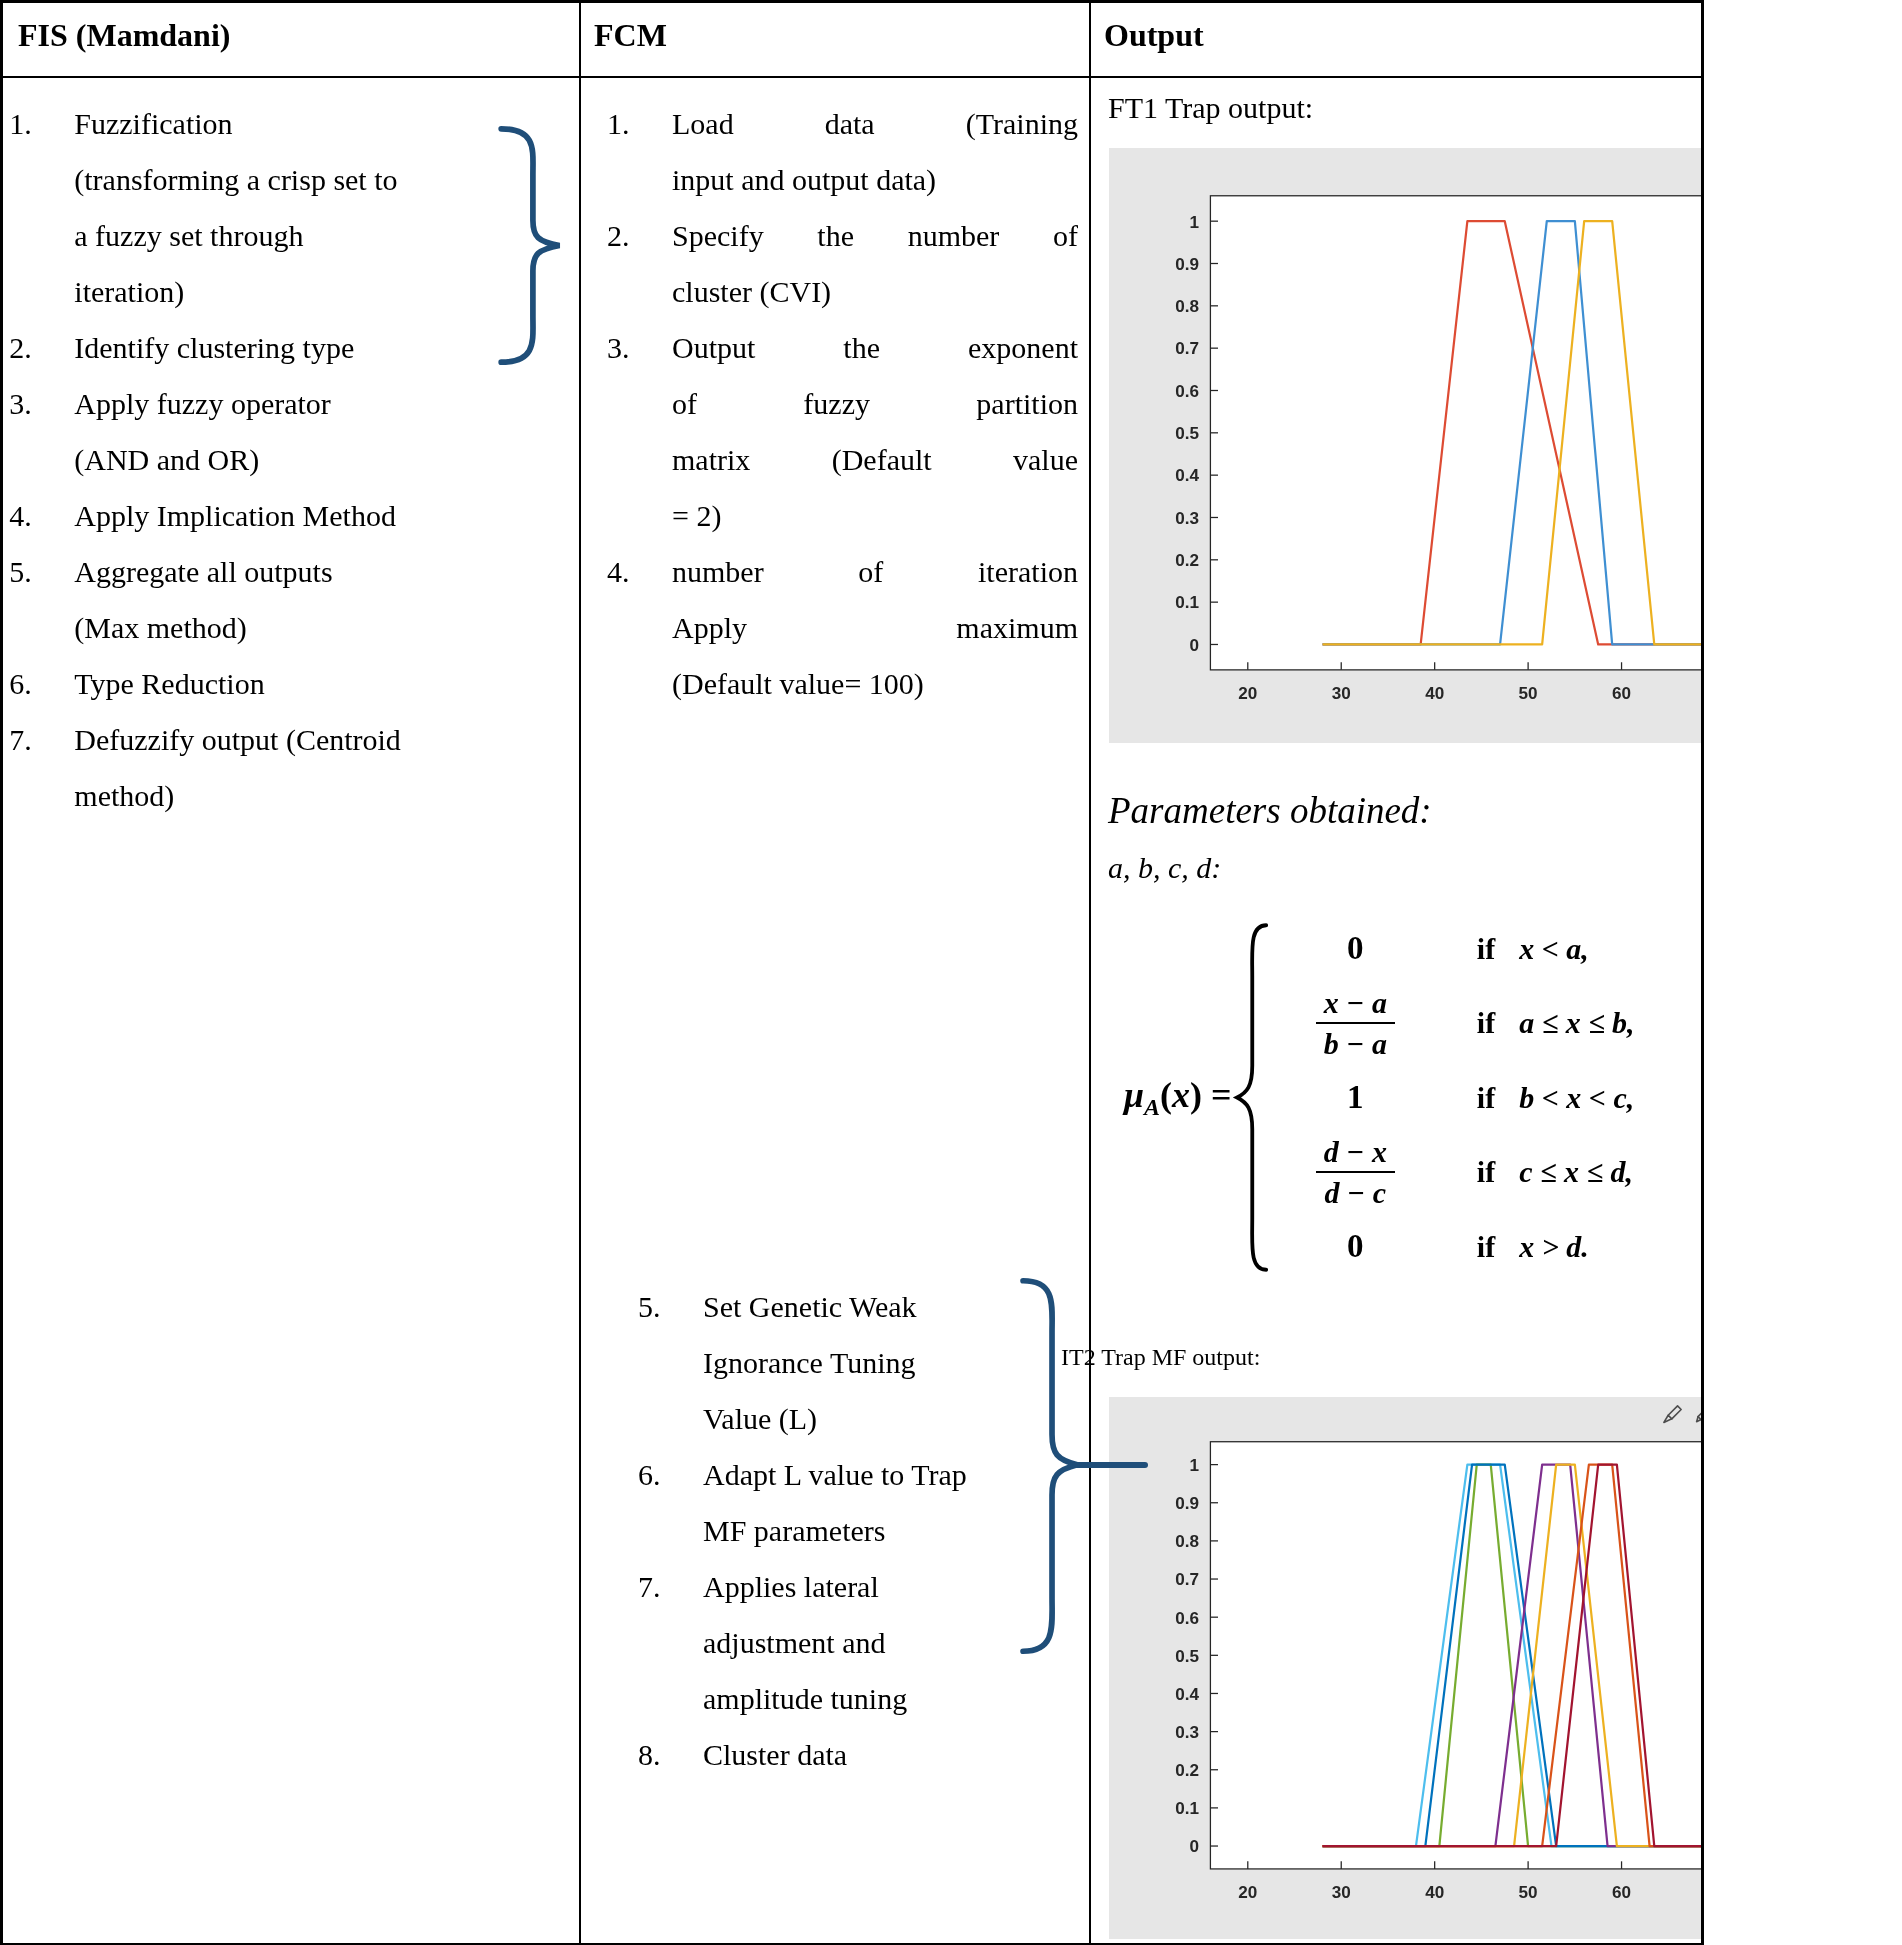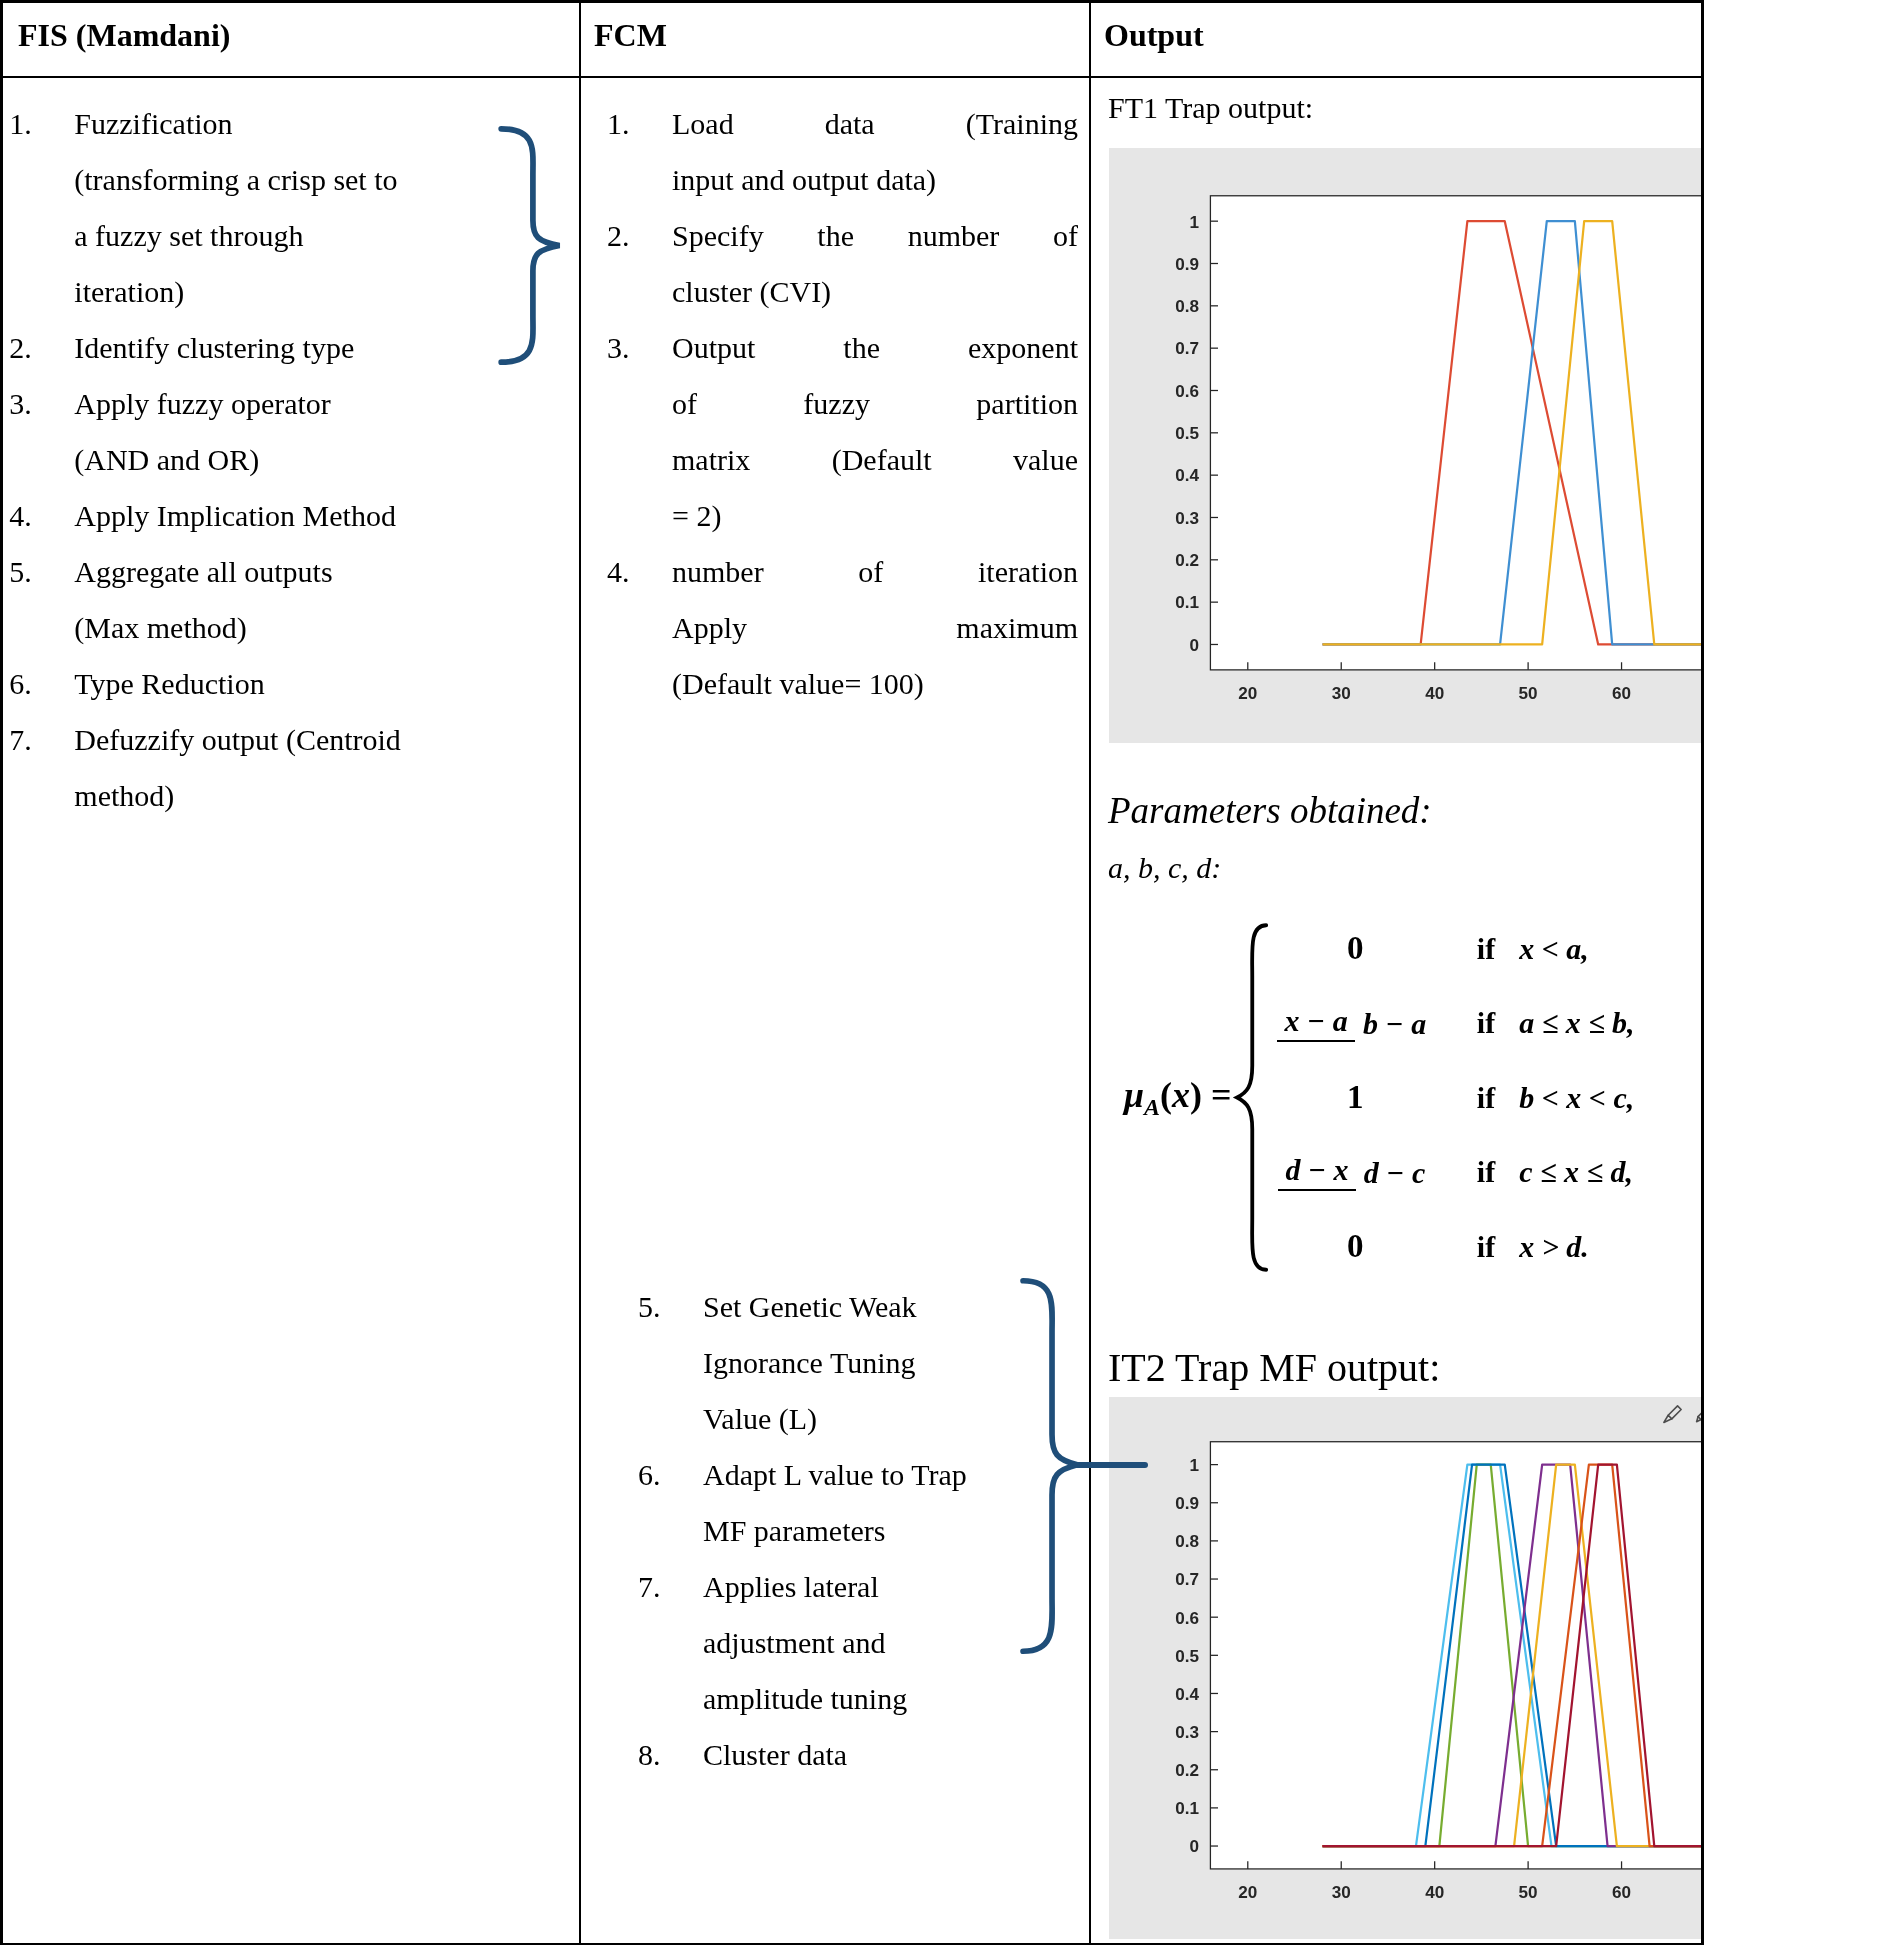--- a/index.html
+++ b/index.html
@@ -23,21 +23,21 @@
 
   .brace-svg{position:absolute;overflow:visible;}
   #brace1{left:493px;top:122px;}
   #brace2{left:1015px;top:1273px;}
   #brace2-line{position:absolute;left:1069px;top:1459px;width:76px;height:5.7px;border-radius:3.2px;z-index:5;}
 
   .out-label{position:absolute;font-size:30px;white-space:nowrap;}
   #label-ft1{left:1105px;top:88px;}
   #label-params{left:1105px;top:786px;font-size:37px;font-style:italic;}
   #label-abcd{left:1105px;top:848px;font-style:italic;}
-  #label-it2{left:1105px;top:1341px;font-size:40px;}
+  #label-it2{left:1058px;top:1341px;font-size:24px;}
 
   .chart-panel{position:absolute;}
   #chart1{left:1106px;top:145px;width:772px;height:595px;}
   #chart2{left:1106px;top:1394px;width:772px;height:542px;}
   .chart-panel svg text{font:700 27px "Liberation Sans", sans-serif;}
 
   .toolbar{position:absolute;top:6.3px;right:11.4px;display:flex;gap:9.5px;z-index:3;}
   .tool{width:21.6px;height:21.6px;display:inline-block;cursor:pointer;}
 
   
@@ -46,21 +46,21 @@
   .lhs{font-size:36px;font-weight:bold;white-space:nowrap;}
   .lhs .it{font-style:italic;}
   .lhs sub{font-size:24px;font-style:italic;}
   .fbrace{margin-right:6.3px;}
   .rows{display:flex;flex-direction:column;justify-content:center;}
   .frow{display:flex;align-items:center;}
   .frow.plain{height:53px;}
   .frow.frac-row{height:96px;}
   .val{width:159px;display:flex;justify-content:center;align-items:center;
        font-size:33px;font-weight:bold;}
-  .frac{display:inline-flex;flex-direction:row;align-items:center;font-size:30px;font-style:italic;}
+  .frac{display:inline-flex;flex-direction:column;align-items:center;font-size:30px;font-style:italic;}
   .frac .fnum{padding:0 7.6px 2.5px 7.6px;border-bottom:2.5px solid #000;}
   .frac .fden{padding:2.5px 7.6px 0 7.6px;text-align:center;}
   .cond{margin-left:42px;font-size:30px;white-space:nowrap;}
   .cond .ifw{font-style:normal;}
   .cond .cex{font-style:italic;margin-left:24px;}
 </style>
 </head>
 <body>
 
 <div class="page">

